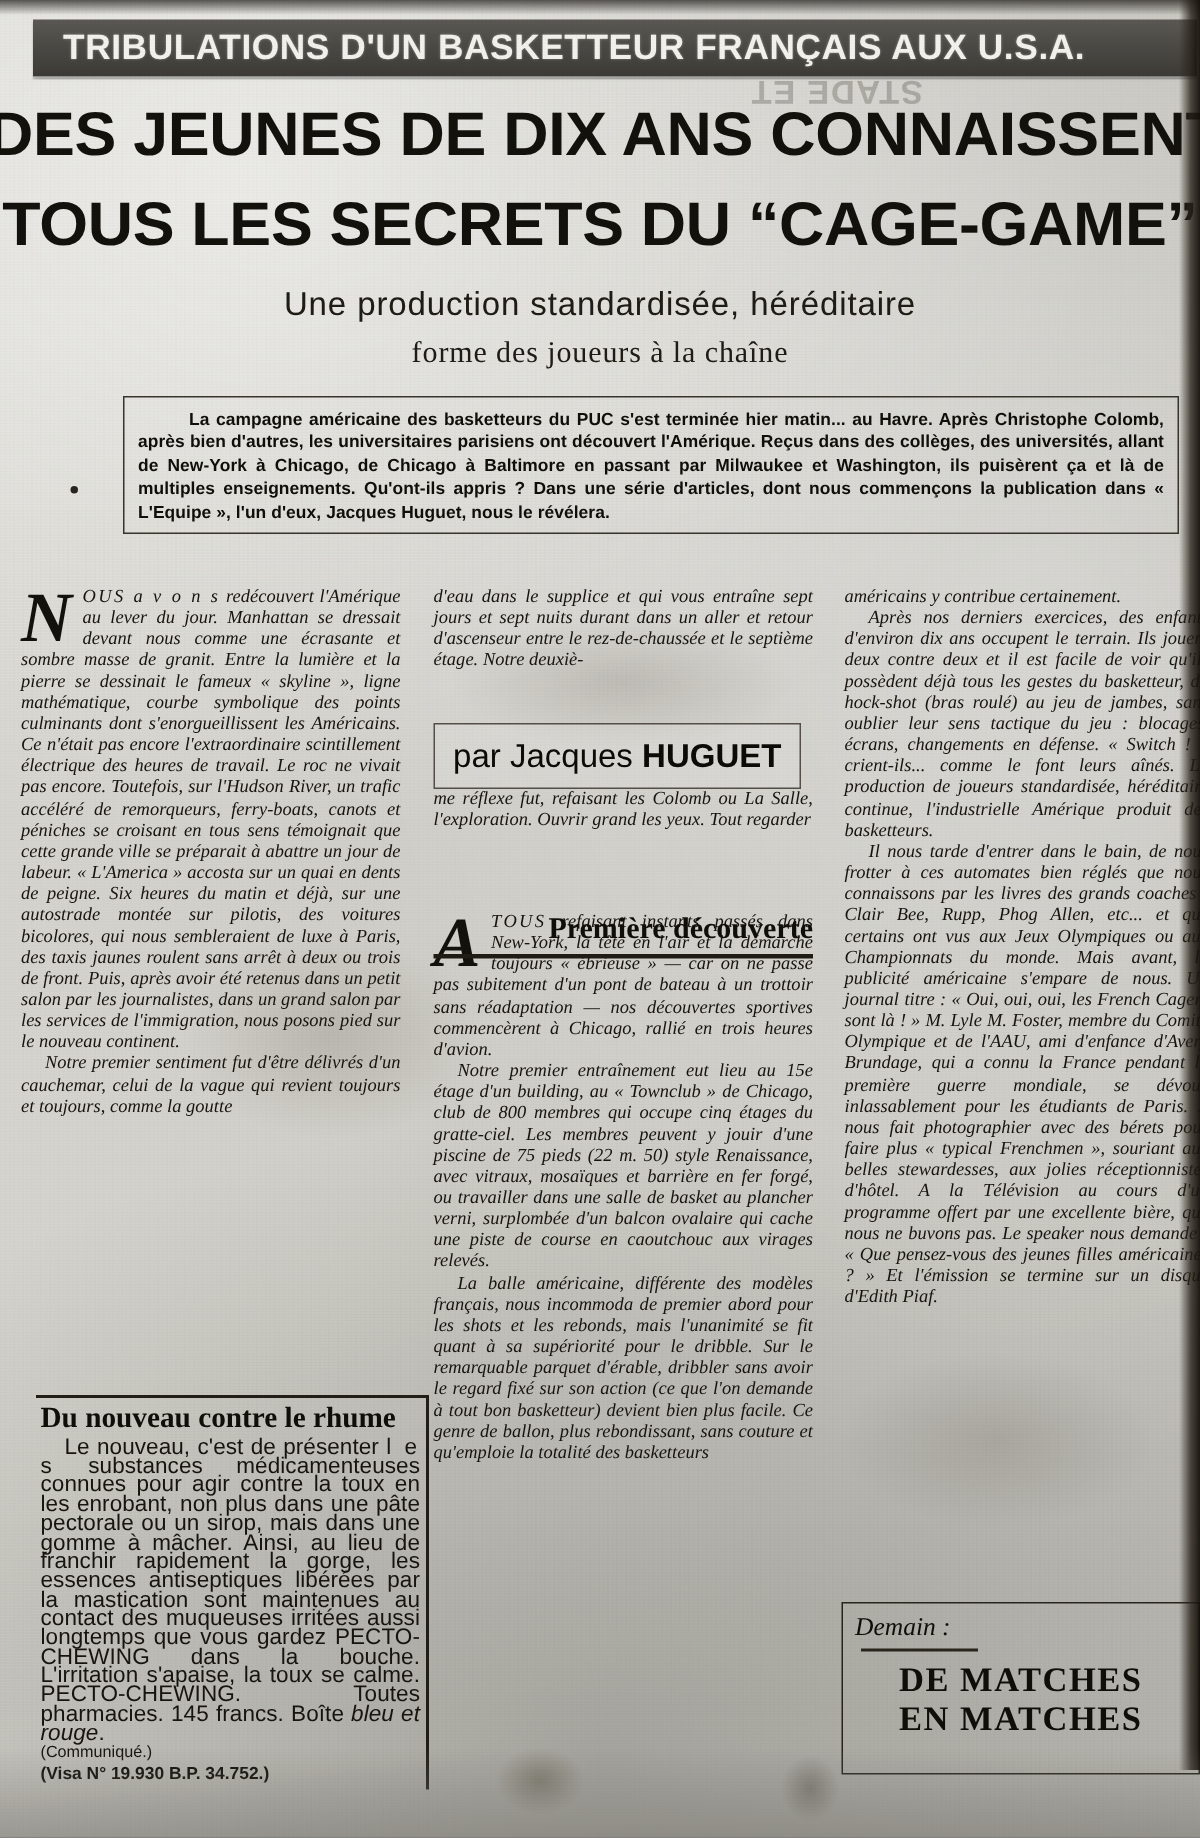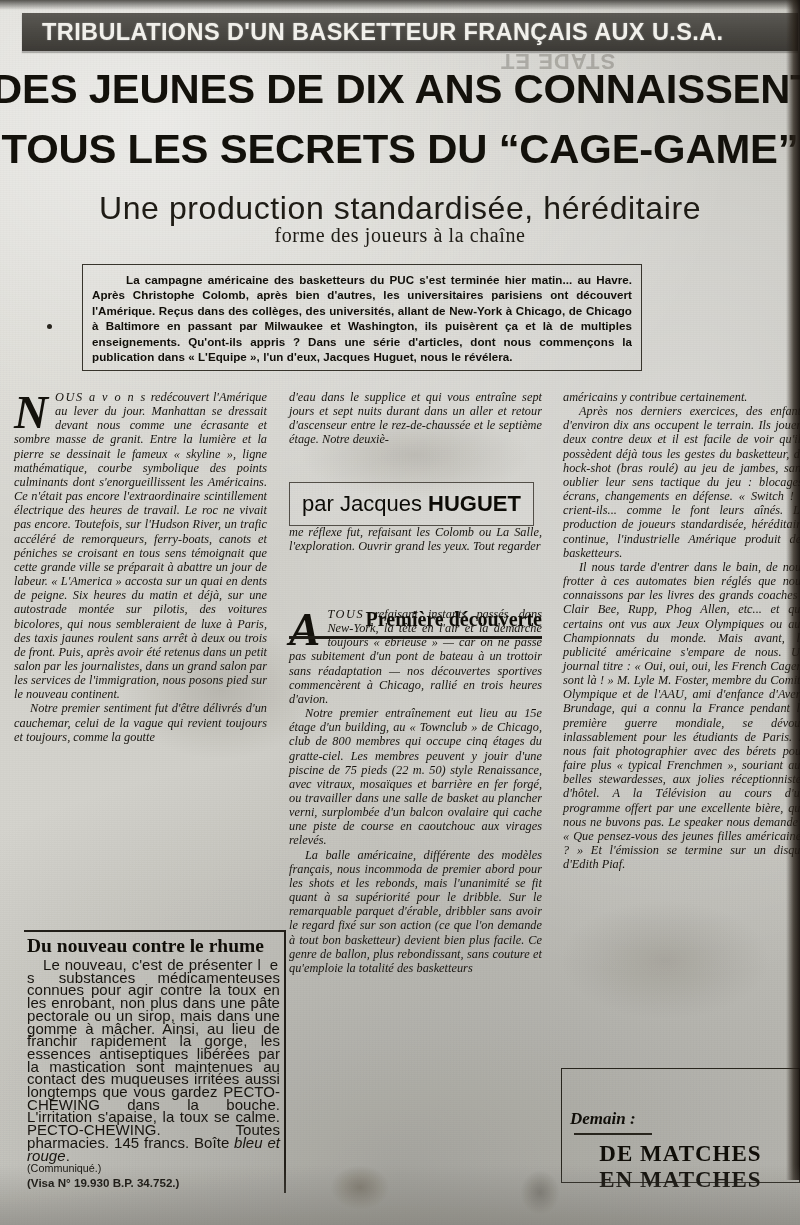--- a/index.html
+++ b/index.html
@@ -105,28 +105,28 @@
   .subhead {
     position: absolute;
     left: 0; width: 800px;
     text-align: center;
     font-family: "Liberation Sans", sans-serif;
     font-weight: 400;
     color: #23201a;
     letter-spacing: 0.6px;
     white-space: nowrap;
   }
-  #sub1 { top: 190px; font-size: 32px; }
+  #sub1 { top: 190px; font-size: 22px; }
   #sub2 { top: 224px; font-size: 20px; font-family: Liberation Serif, serif; }
 
   
   #intro-box {
     position: absolute;
     left: 82px; top: 264px;
-    width: 560px;
+    width: 704px;
     box-sizing: border-box;
     border: 1px solid #3a372f;
     padding: 7px 9px 6px 9px;
   }
   #intro-text {
     font-family: "Liberation Sans", sans-serif;
     font-weight: bold;
     font-size: 11.6px;
     line-height: 15.4px;
     color: #14120d;
@@ -267,24 +267,23 @@
     position: absolute;
     left: 561px; top: 1068px;
     width: 239px; height: 115px;
     box-sizing: border-box;
     border: 1.5px solid #2b2821;
     padding: 6px 8px 4px 8px;
   }
   #demain-label {
     font-family: "Liberation Serif", serif;
     font-style: italic;
-    font-weight: bold;
+    font-weight: normal;
     font-size: 17px;
     color: #14120d;
-    margin-top: 34px;
   }
   #demain-rule {
     width: 78px; height: 1.5px;
     background: #2b2821;
     margin: 4px 0 6px 4px;
   }
   #demain-l1, #demain-l2 {
     font-family: "Liberation Serif", serif;
     font-weight: bold;
     font-size: 23px;

